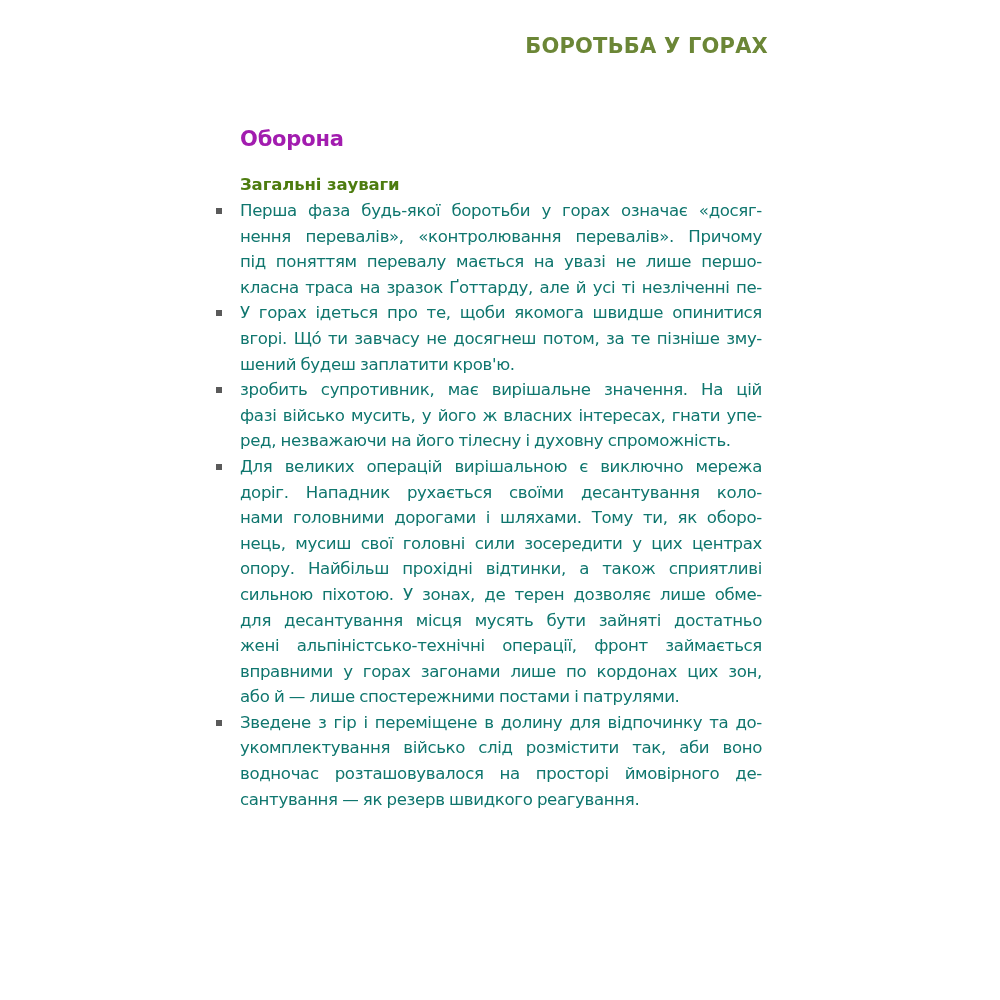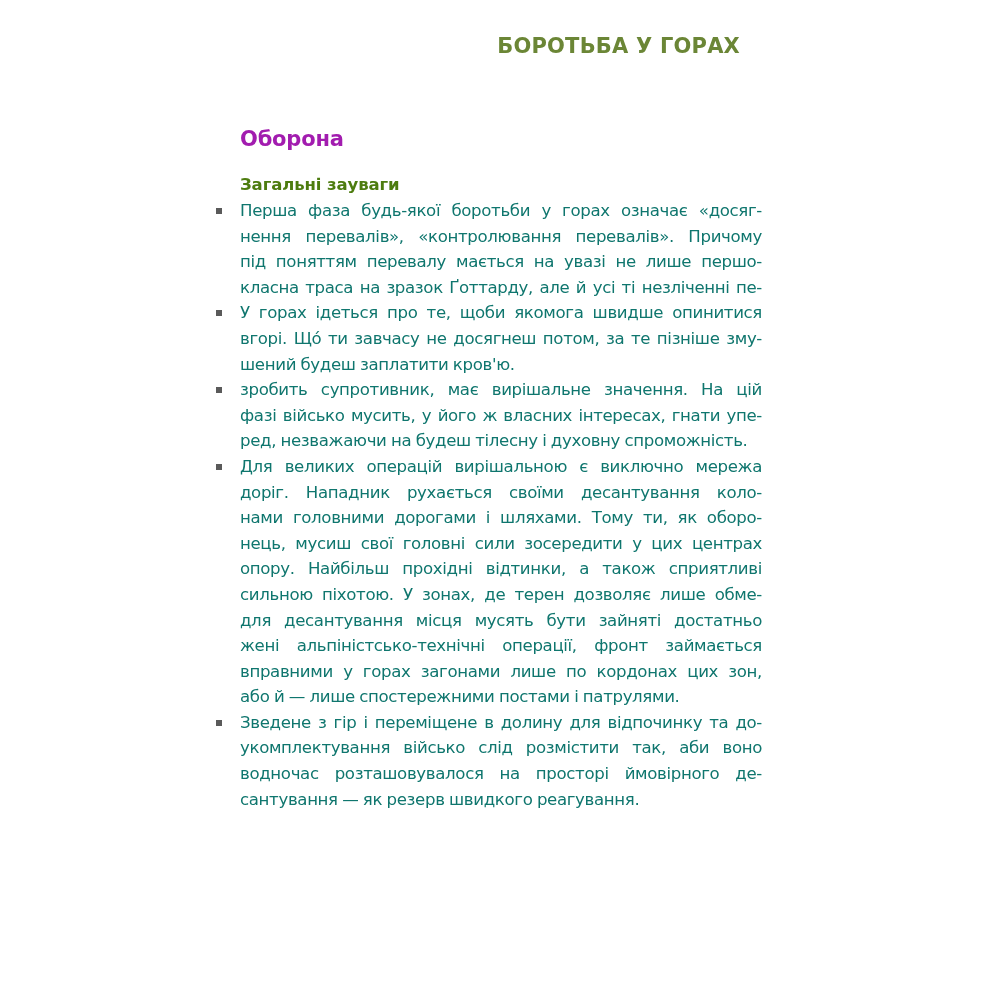--- a/index.html
+++ b/index.html
@@ -11,21 +11,21 @@
       overflow: hidden;
     }
     body {
       position: relative;
       font-family: "DejaVu Sans", sans-serif;
       color: #2b2b2b;
     }
     .running-head {
       position: absolute;
       top: 34px;
-      right: 260px;
+      right: 232px;
       font-family: "DejaVu Sans", sans-serif;
       font-weight: bold;
       font-size: 21px;
       color: #6b8636;
       letter-spacing: 0.2px;
       white-space: nowrap;
     }
     .content {
       position: absolute;
       left: 240px;
@@ -108,21 +108,21 @@
           <span class="line">У горах ідеться про те, щоби якомога швидше опинитися</span>
           <span class="line">вгорі. Щó ти завчасу не досягнеш потом, за те пізніше зму-</span>
           <span class="line last">шений будеш заплатити кров'ю.</span>
         </span>
       </li>
       <li>
         <span class="bullet"></span>
         <span class="text">
           <span class="line">зробить супротивник, має вирішальне значення. На цій</span>
           <span class="line">фазі військо мусить, у його ж власних інтересах, гнати упе-</span>
-          <span class="line last">ред, незважаючи на будеш тілесну і духовну спроможність.</span>
+          <span class="line last">ред, незважаючи на його тілесну і духовну спроможність.</span>
         </span>
       </li>
       <li>
         <span class="bullet"></span>
         <span class="text">
           <span class="line">Для великих операцій вирішальною є виключно мережа</span>
           <span class="line">доріг. Нападник рухається своїми десантування коло-</span>
           <span class="line">нами головними дорогами і шляхами. Тому ти, як оборо-</span>
           <span class="line">нець, мусиш свої головні сили зосередити у цих центрах</span>
           <span class="line">опору. Найбільш прохідні відтинки, а також сприятливі</span>

